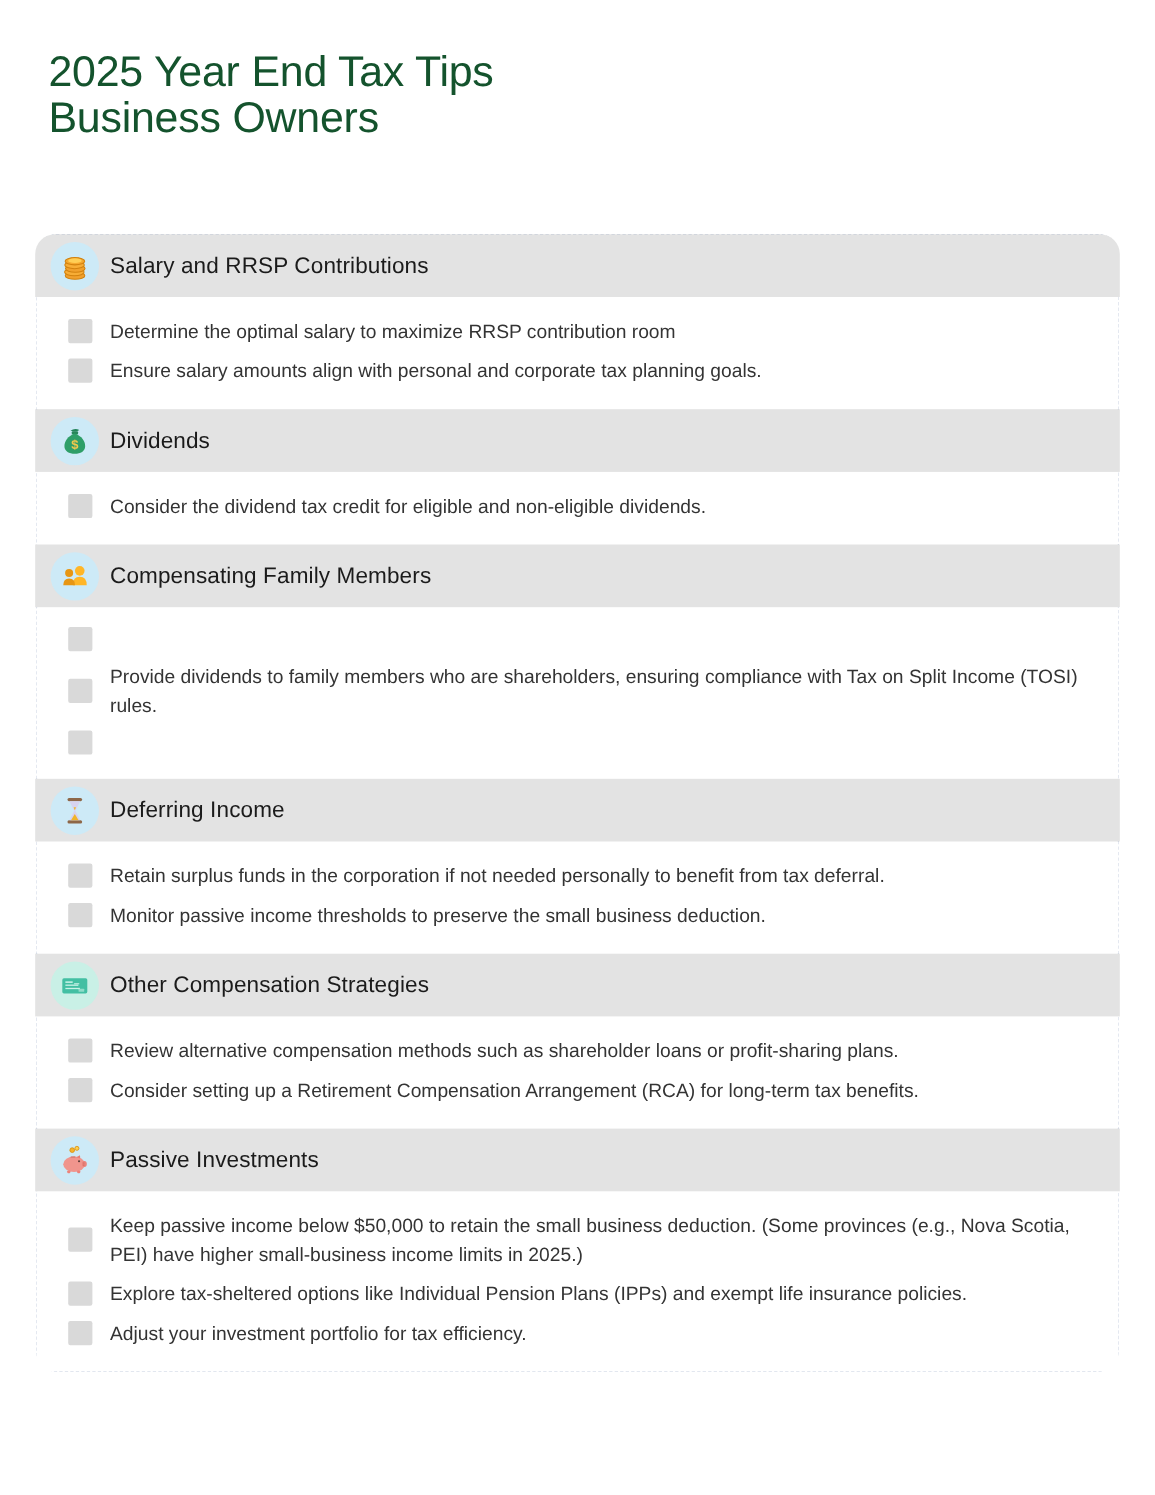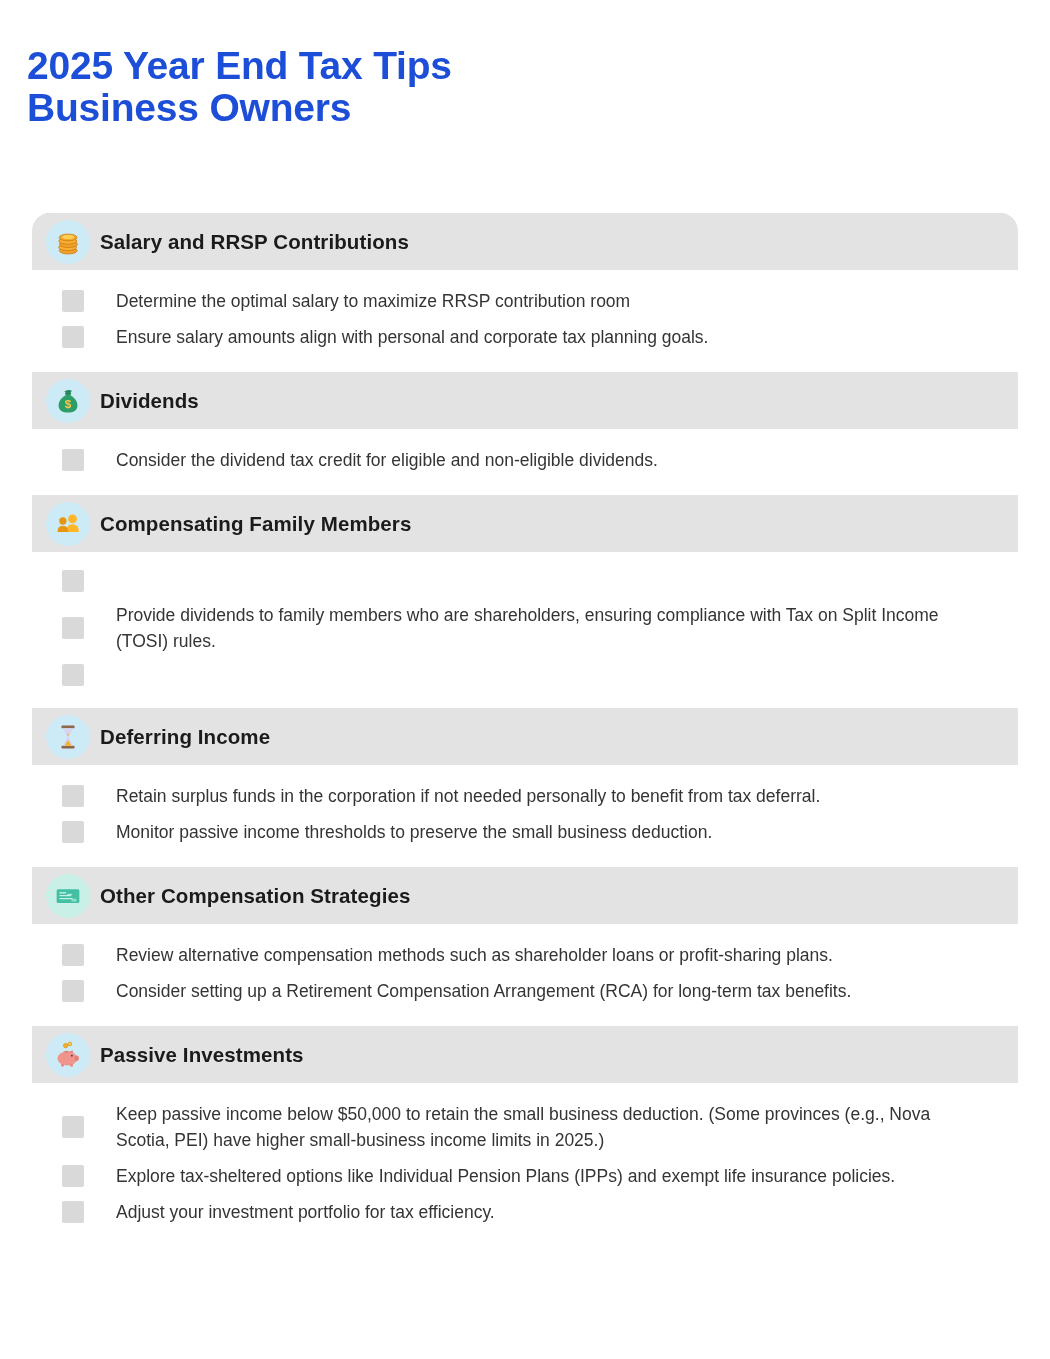--- a/index.html
+++ b/index.html
@@ -3,23 +3,23 @@
 <meta charset="utf-8">
 <style>
   * { box-sizing: border-box; }
   html,body { margin:0; padding:0; background:#ffffff; }
   body {
     width:1050px; min-height:1359px;
     font-family:"Liberation Sans", sans-serif;
     -webkit-font-smoothing:antialiased;
   }
   .page-title {
-    margin:45px 0 0 27px;
-    font-size:39px; line-height:42px; font-weight:700;
-    color:#1d4ed8; letter-spacing:-0.2px;
+    margin:45px 0 0 44px;
+    font-size:39px; line-height:42px; font-weight:400;
+    color:#14532d; letter-spacing:-0.2px;
   }
   .card {
     position:relative;
     margin:84px 33px 40px 33px;
     width:984px;
   }
   .card::before {
     content:"";
     position:absolute; inset:0;
     border:1px dashed #7e93b8;
@@ -37,33 +37,32 @@
   }
   .section-header.first { border-radius:18px 18px 0 0; }
   .icon-circle {
     width:44px; height:44px; border-radius:50%;
     display:flex; align-items:center; justify-content:center;
     flex-shrink:0;
   }
   .icon-circle svg { width:30px; height:30px; display:block; }
   .section-title {
     margin-left:10px;
-    font-size:20.5px; font-weight:700; color:#1b1b1b;
+    font-size:20.5px; font-weight:400; color:#1b1b1b;
     letter-spacing:0.1px;
   }
   .items {
     position:relative; z-index:0;
     padding:13px 30px 17px 29px;
     background:#ffffff;
     display:flex; flex-direction:column;
   }
   .item {
     display:flex; align-items:center;
     padding:5px 0;
-    gap:16px;
   }
   .checkbox {
     width:22px; height:22px; flex-shrink:0;
     background:#d9d9d9; border-radius:2px;
     margin-right:16px;
     cursor:pointer;
   }
   .item-text {
     font-size:17.5px; line-height:26px; color:#343434;
   }

